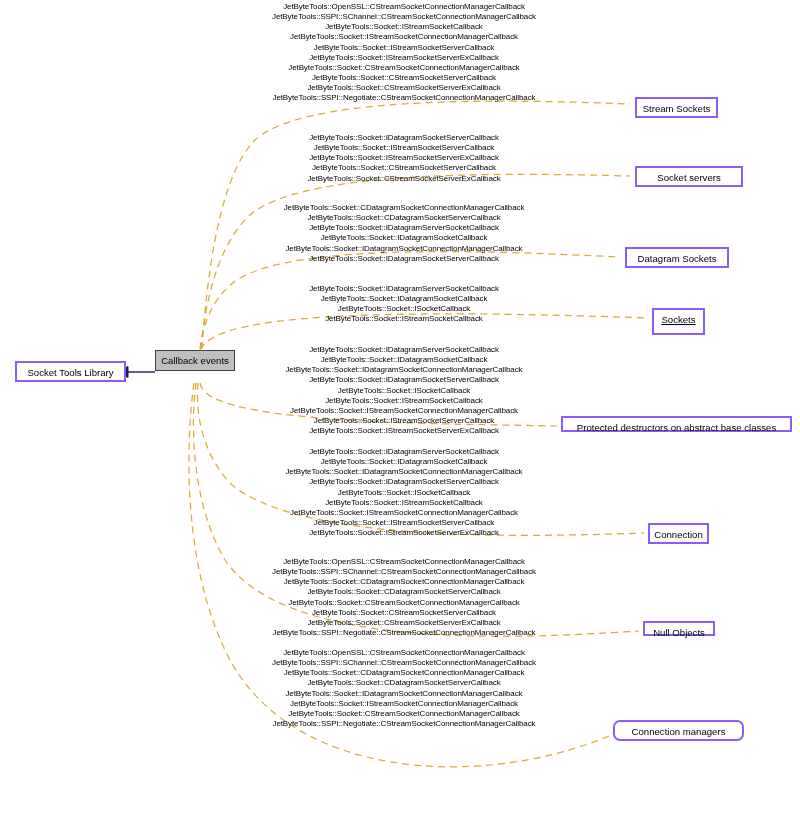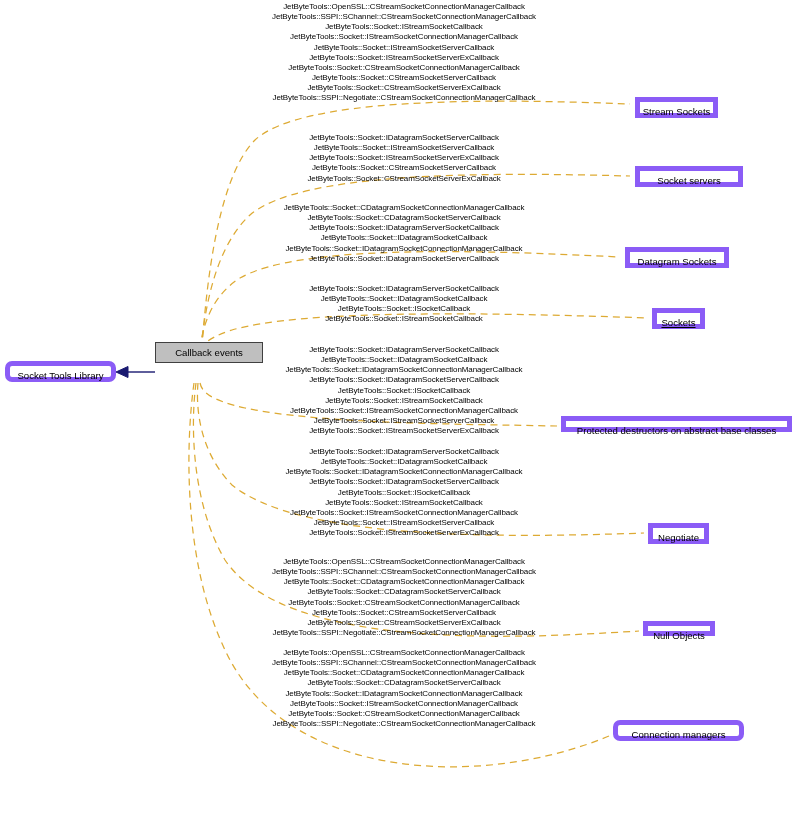--- a/index.html
+++ b/index.html
@@ -26,21 +26,21 @@
     position: absolute;
     left: 0;
     top: 0;
     width: 800px;
     height: 821px;
     pointer-events: none;
   }
   .node-box {
     position: absolute;
     box-sizing: border-box;
-    border: 5px solid #8b5cf6;
+    border: 2px solid #8b5cf6;
     background: #ffffff;
     font-size: 9.6px;
     line-height: 19px;
     height: 21px;
     text-align: center;
     white-space: nowrap;
     color: #000000;
   }
   .node-box.root {
     background: #ffffff;
@@ -77,25 +77,25 @@
       <path d="M200,361 C203,320 212,250 250,215 C300,172 480,172 630,176"></path>
       <path d="M199,361 C200,340 205,300 240,278 C300,244 480,250 620,257"></path>
       <path d="M198,361 C197,352 200,340 232,330 C300,310 480,312 648,318"></path>
       <path d="M200,383 C202,392 210,400 245,408 C320,424 460,424 557,426"></path>
       <path d="M198,383 C196,405 198,450 232,485 C300,540 500,538 644,533"></path>
       <path d="M196,383 C191,420 190,500 225,560 C285,648 500,640 639,631"></path>
       <path d="M194,383 C186,440 182,560 225,650 C285,780 480,790 609,736"></path>
     </g>
   </svg>
 
-  <div class="node-box root" style="left:5px; top:361px; width:111px;border-radius:7px;">
+  <div class="node-box root" style="left:15px; top:361px; width:111px;">
     <span>Socket Tools Library</span>
   </div>
 
-  <div class="node-box current" style="left:155px; top:342px; width:108px;">
+  <div class="node-box current" style="left:155px; top:350px; width:80px;">
     <span>Callback events</span>
   </div>
 
   <div id="clusters">
       <div class="cluster-text" style="left: 0px; width: 808px; top: 2px;">
         <div>JetByteTools::OpenSSL::CStreamSocketConnectionManagerCallback</div>
         <div>JetByteTools::SSPI::SChannel::CStreamSocketConnectionManagerCallback</div>
         <div>JetByteTools::Socket::IStreamSocketCallback</div>
         <div>JetByteTools::Socket::IStreamSocketConnectionManagerCallback</div>
         <div>JetByteTools::Socket::IStreamSocketServerCallback</div>
@@ -122,21 +122,21 @@
         <div>JetByteTools::Socket::IDatagramSocketConnectionManagerCallback</div>
         <div>JetByteTools::Socket::IDatagramSocketServerCallback</div>
       </div>
       <div class="node-box" style="left: 625px; top: 247px; width: 104px; height: 21px; line-height: 19px;"><span>Datagram Sockets</span></div>
       <div class="cluster-text" style="left: 0px; width: 808px; top: 284px;">
         <div>JetByteTools::Socket::IDatagramServerSocketCallback</div>
         <div>JetByteTools::Socket::IDatagramSocketCallback</div>
         <div>JetByteTools::Socket::ISocketCallback</div>
         <div>JetByteTools::Socket::IStreamSocketCallback</div>
       </div>
-      <div class="node-box" style="left: 652px; top: 308px; width: 53px; height: 21px; line-height: 19px; text-decoration: underline;"><span>Sockets</span></div>
+      <div class="node-box" style="left: 652px; top: 308px; width: 53px; height: 27px; line-height: 19px; text-decoration: underline;"><span>Sockets</span></div>
       <div class="cluster-text" style="left: 0px; width: 808px; top: 345px;">
         <div>JetByteTools::Socket::IDatagramServerSocketCallback</div>
         <div>JetByteTools::Socket::IDatagramSocketCallback</div>
         <div>JetByteTools::Socket::IDatagramSocketConnectionManagerCallback</div>
         <div>JetByteTools::Socket::IDatagramSocketServerCallback</div>
         <div>JetByteTools::Socket::ISocketCallback</div>
         <div>JetByteTools::Socket::IStreamSocketCallback</div>
         <div>JetByteTools::Socket::IStreamSocketConnectionManagerCallback</div>
         <div>JetByteTools::Socket::IStreamSocketServerCallback</div>
         <div>JetByteTools::Socket::IStreamSocketServerExCallback</div>
@@ -146,21 +146,21 @@
         <div>JetByteTools::Socket::IDatagramServerSocketCallback</div>
         <div>JetByteTools::Socket::IDatagramSocketCallback</div>
         <div>JetByteTools::Socket::IDatagramSocketConnectionManagerCallback</div>
         <div>JetByteTools::Socket::IDatagramSocketServerCallback</div>
         <div>JetByteTools::Socket::ISocketCallback</div>
         <div>JetByteTools::Socket::IStreamSocketCallback</div>
         <div>JetByteTools::Socket::IStreamSocketConnectionManagerCallback</div>
         <div>JetByteTools::Socket::IStreamSocketServerCallback</div>
         <div>JetByteTools::Socket::IStreamSocketServerExCallback</div>
       </div>
-      <div class="node-box" style="left: 648px; top: 523px; width: 61px; height: 21px; line-height: 19px;"><span>Negotiate</span></div>
+      <div class="node-box" style="left: 648px; top: 523px; width: 61px; height: 21px; line-height: 19px;"><span>Connection</span></div>
       <div class="cluster-text" style="left: 0px; width: 808px; top: 557px;">
         <div>JetByteTools::OpenSSL::CStreamSocketConnectionManagerCallback</div>
         <div>JetByteTools::SSPI::SChannel::CStreamSocketConnectionManagerCallback</div>
         <div>JetByteTools::Socket::CDatagramSocketConnectionManagerCallback</div>
         <div>JetByteTools::Socket::CDatagramSocketServerCallback</div>
         <div>JetByteTools::Socket::CStreamSocketConnectionManagerCallback</div>
         <div>JetByteTools::Socket::CStreamSocketServerCallback</div>
         <div>JetByteTools::Socket::CStreamSocketServerExCallback</div>
         <div>JetByteTools::SSPI::Negotiate::CStreamSocketConnectionManagerCallback</div>
       </div>

